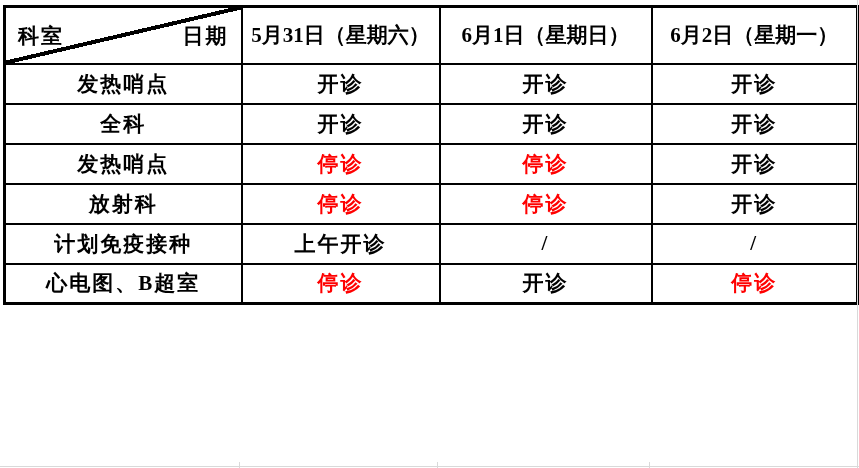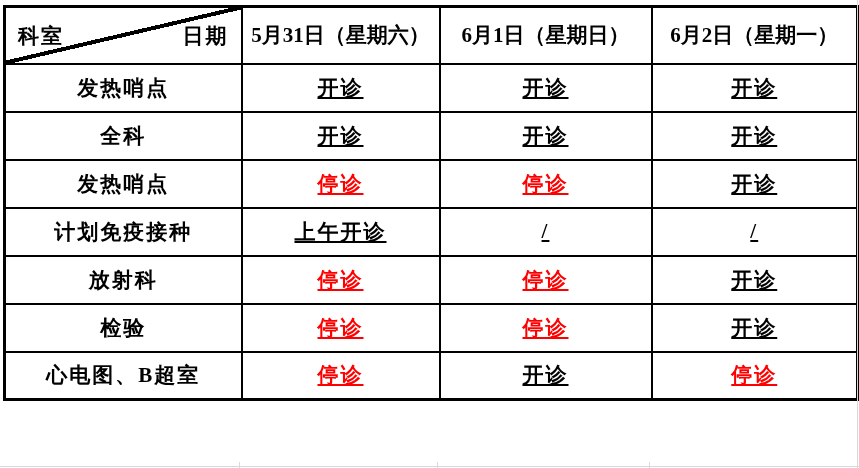--- a/index.html
+++ b/index.html
@@ -29,29 +29,28 @@
   table.schedule td, table.schedule th {
     border: 2px solid #000000;
     padding: 0;
     text-align: center;
     vertical-align: middle;
     font-size: 21px;
     font-weight: bold;
     overflow: hidden;
   }
   tr.header-row { height: 57px; }
-  tr.data-row { height: 48px; }
+  tr.data-row { height: 40px; }
   td.dept-cell {
     font-size: 22px;
     letter-spacing: 2px;
   }
   td.status-cell {
     font-size: 21px;
     letter-spacing: 2px;
-    text-decoration: underline;
   }
   th.date-header {
     font-size: 21px;
     letter-spacing: 0;
   }
   th.corner-cell {
     position: relative;
     font-size: 22px;
   }
   .corner-diagonal {
@@ -141,39 +140,33 @@
       <td class="dept-cell">发热哨点</td>
       <td class="status-cell" style="color: rgb(255, 0, 0);">停诊</td>
       <td class="status-cell" style="color: rgb(255, 0, 0);">停诊</td>
       <td class="status-cell" style="color: rgb(0, 0, 0);">开诊</td>
     </tr>
 
 
 
 
     <tr class="data-row">
-      <td class="dept-cell">计划免疫接种</td>
-      <td class="status-cell" style="color: rgb(0, 0, 0);">上午开诊</td>
-      <td class="status-cell" style="color: rgb(0, 0, 0);">/</td>
-      <td class="status-cell" style="color: rgb(0, 0, 0);">/</td>
-    </tr>
-
-    <tr class="data-row">
       <td class="dept-cell">放射科</td>
       <td class="status-cell" style="color: rgb(255, 0, 0);">停诊</td>
       <td class="status-cell" style="color: rgb(255, 0, 0);">停诊</td>
       <td class="status-cell" style="color: rgb(0, 0, 0);">开诊</td>
     </tr>
 
     <tr class="data-row">
-      <td class="dept-cell">检验</td>
-      <td class="status-cell" style="color: rgb(255, 0, 0);">停诊</td>
-      <td class="status-cell" style="color: rgb(255, 0, 0);">停诊</td>
-      <td class="status-cell" style="color: rgb(0, 0, 0);">开诊</td>
+      <td class="dept-cell">计划免疫接种</td>
+      <td class="status-cell" style="color: rgb(0, 0, 0);">上午开诊</td>
+      <td class="status-cell" style="color: rgb(0, 0, 0);">/</td>
+      <td class="status-cell" style="color: rgb(0, 0, 0);">/</td>
     </tr>
+
 
     <tr class="data-row">
       <td class="dept-cell">心电图、B超室</td>
       <td class="status-cell" style="color: rgb(255, 0, 0);">停诊</td>
       <td class="status-cell" style="color: rgb(0, 0, 0);">开诊</td>
       <td class="status-cell" style="color: rgb(255, 0, 0);">停诊</td>
     </tr>
   </tbody>
 </table>
 

